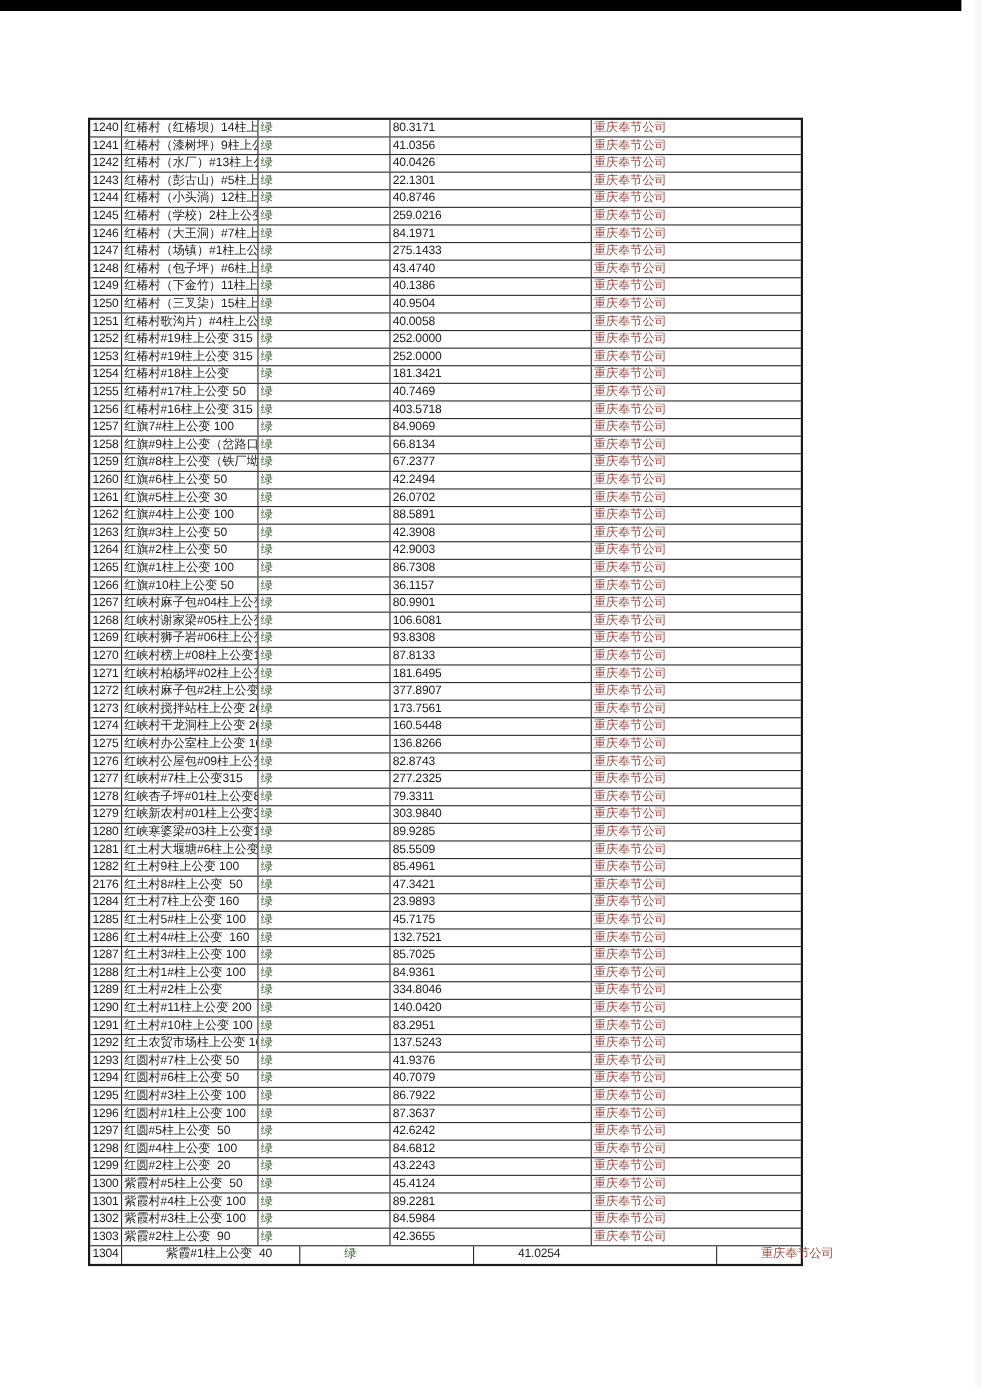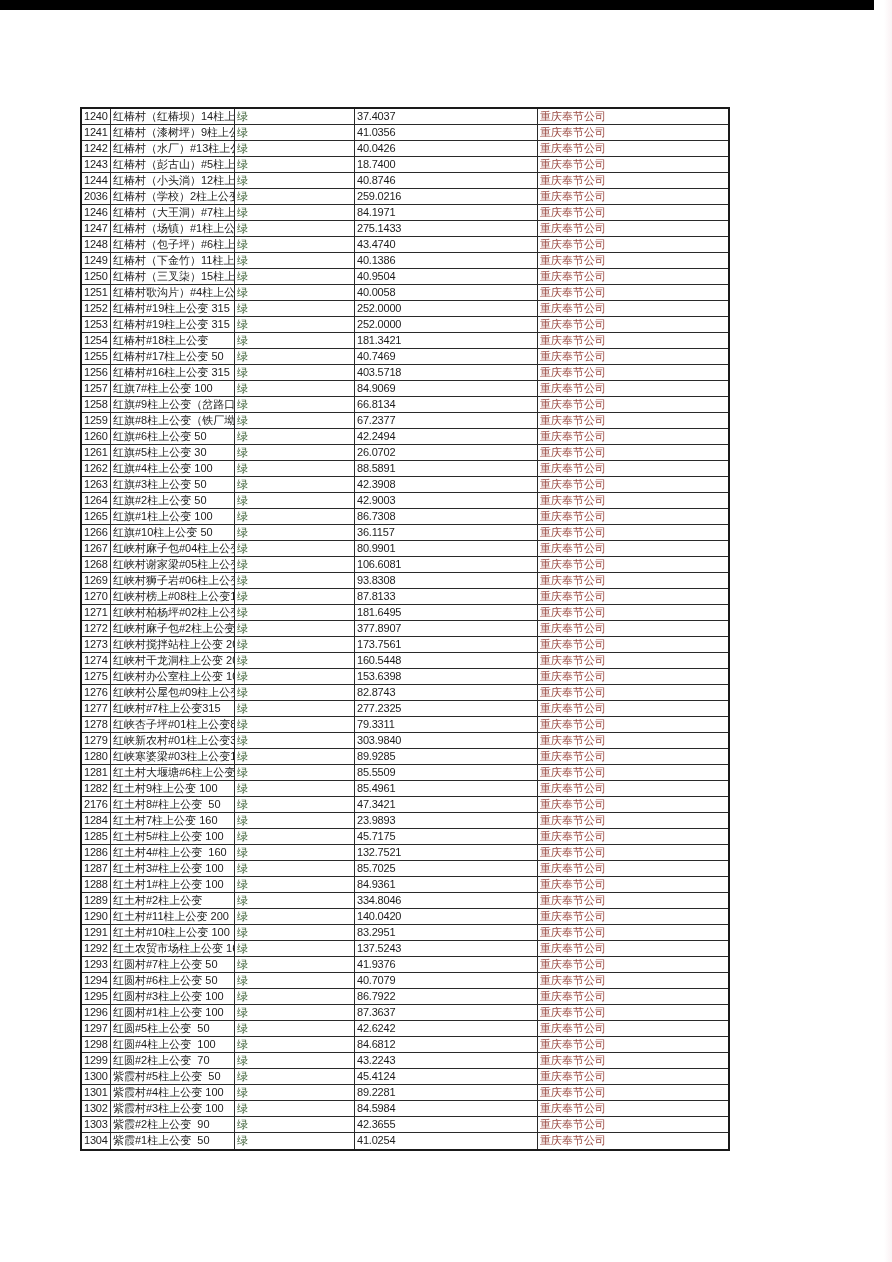--- a/index.html
+++ b/index.html
@@ -41,20 +41,21 @@
   }
   .t-row {
     display: grid;
     grid-template-columns: 29px 124px 120px 183px 190px;
     height: 16px;
     box-sizing: border-box;
     border-bottom: 1px solid #2a2a2a;
   }
   .t-row:last-child {
     border-bottom: none;
+    gap: 38px;
   }
   .cell {
     box-sizing: border-box;
     padding-left: 2px;
     font-size: 11px;
     line-height: 15px;
     color: #1c1c1c;
     white-space: pre;
     overflow: hidden;
     border-right: 1px solid #2a2a2a;
@@ -79,53 +80,53 @@
 <body>
 
 <div class="page">
   <div class="topbar"></div>
   <div class="data-table">
 
   <div class="t-row">
       <div class="cell id">1240</div>
       <div class="cell name">红椿村（红椿坝）14柱上</div>
       <div class="cell status">绿</div>
-      <div class="cell value">37.4037</div>
+      <div class="cell value">80.3171</div>
       <div class="cell company">重庆奉节公司</div>
     </div>
       <div class="t-row">
       <div class="cell id">1241</div>
       <div class="cell name">红椿村（漆树坪）9柱上公</div>
       <div class="cell status">绿</div>
       <div class="cell value">41.0356</div>
       <div class="cell company">重庆奉节公司</div>
     </div>
       <div class="t-row">
       <div class="cell id">1242</div>
       <div class="cell name">红椿村（水厂）#13柱上公</div>
       <div class="cell status">绿</div>
       <div class="cell value">40.0426</div>
       <div class="cell company">重庆奉节公司</div>
     </div>
       <div class="t-row">
       <div class="cell id">1243</div>
       <div class="cell name">红椿村（彭古山）#5柱上</div>
       <div class="cell status">绿</div>
-      <div class="cell value">18.7400</div>
+      <div class="cell value">22.1301</div>
       <div class="cell company">重庆奉节公司</div>
     </div>
       <div class="t-row">
       <div class="cell id">1244</div>
       <div class="cell name">红椿村（小头淌）12柱上</div>
       <div class="cell status">绿</div>
       <div class="cell value">40.8746</div>
       <div class="cell company">重庆奉节公司</div>
     </div>
       <div class="t-row">
-      <div class="cell id">2036</div>
+      <div class="cell id">1245</div>
       <div class="cell name">红椿村（学校）2柱上公变</div>
       <div class="cell status">绿</div>
       <div class="cell value">259.0216</div>
       <div class="cell company">重庆奉节公司</div>
     </div>
       <div class="t-row">
       <div class="cell id">1246</div>
       <div class="cell name">红椿村（大王洞）#7柱上</div>
       <div class="cell status">绿</div>
       <div class="cell value">84.1971</div>
@@ -324,21 +325,21 @@
       <div class="cell id">1274</div>
       <div class="cell name">红峡村干龙洞柱上公变 20</div>
       <div class="cell status">绿</div>
       <div class="cell value">160.5448</div>
       <div class="cell company">重庆奉节公司</div>
     </div>
       <div class="t-row">
       <div class="cell id">1275</div>
       <div class="cell name">红峡村办公室柱上公变 10</div>
       <div class="cell status">绿</div>
-      <div class="cell value">153.6398</div>
+      <div class="cell value">136.8266</div>
       <div class="cell company">重庆奉节公司</div>
     </div>
       <div class="t-row">
       <div class="cell id">1276</div>
       <div class="cell name">红峡村公屋包#09柱上公变</div>
       <div class="cell status">绿</div>
       <div class="cell value">82.8743</div>
       <div class="cell company">重庆奉节公司</div>
     </div>
       <div class="t-row">
@@ -490,21 +491,21 @@
     </div>
       <div class="t-row">
       <div class="cell id">1298</div>
       <div class="cell name">红圆#4柱上公变  100</div>
       <div class="cell status">绿</div>
       <div class="cell value">84.6812</div>
       <div class="cell company">重庆奉节公司</div>
     </div>
       <div class="t-row">
       <div class="cell id">1299</div>
-      <div class="cell name">红圆#2柱上公变  70</div>
+      <div class="cell name">红圆#2柱上公变  20</div>
       <div class="cell status">绿</div>
       <div class="cell value">43.2243</div>
       <div class="cell company">重庆奉节公司</div>
     </div>
       <div class="t-row">
       <div class="cell id">1300</div>
       <div class="cell name">紫霞村#5柱上公变  50</div>
       <div class="cell status">绿</div>
       <div class="cell value">45.4124</div>
       <div class="cell company">重庆奉节公司</div>
@@ -525,20 +526,20 @@
     </div>
       <div class="t-row">
       <div class="cell id">1303</div>
       <div class="cell name">紫霞#2柱上公变  90</div>
       <div class="cell status">绿</div>
       <div class="cell value">42.3655</div>
       <div class="cell company">重庆奉节公司</div>
     </div>
       <div class="t-row">
       <div class="cell id">1304</div>
-      <div class="cell name">紫霞#1柱上公变  50</div>
+      <div class="cell name">紫霞#1柱上公变  40</div>
       <div class="cell status">绿</div>
       <div class="cell value">41.0254</div>
       <div class="cell company">重庆奉节公司</div>
     </div>
     </div>
   <div class="right-edge"></div>
 </div>
 
 </body></html>

